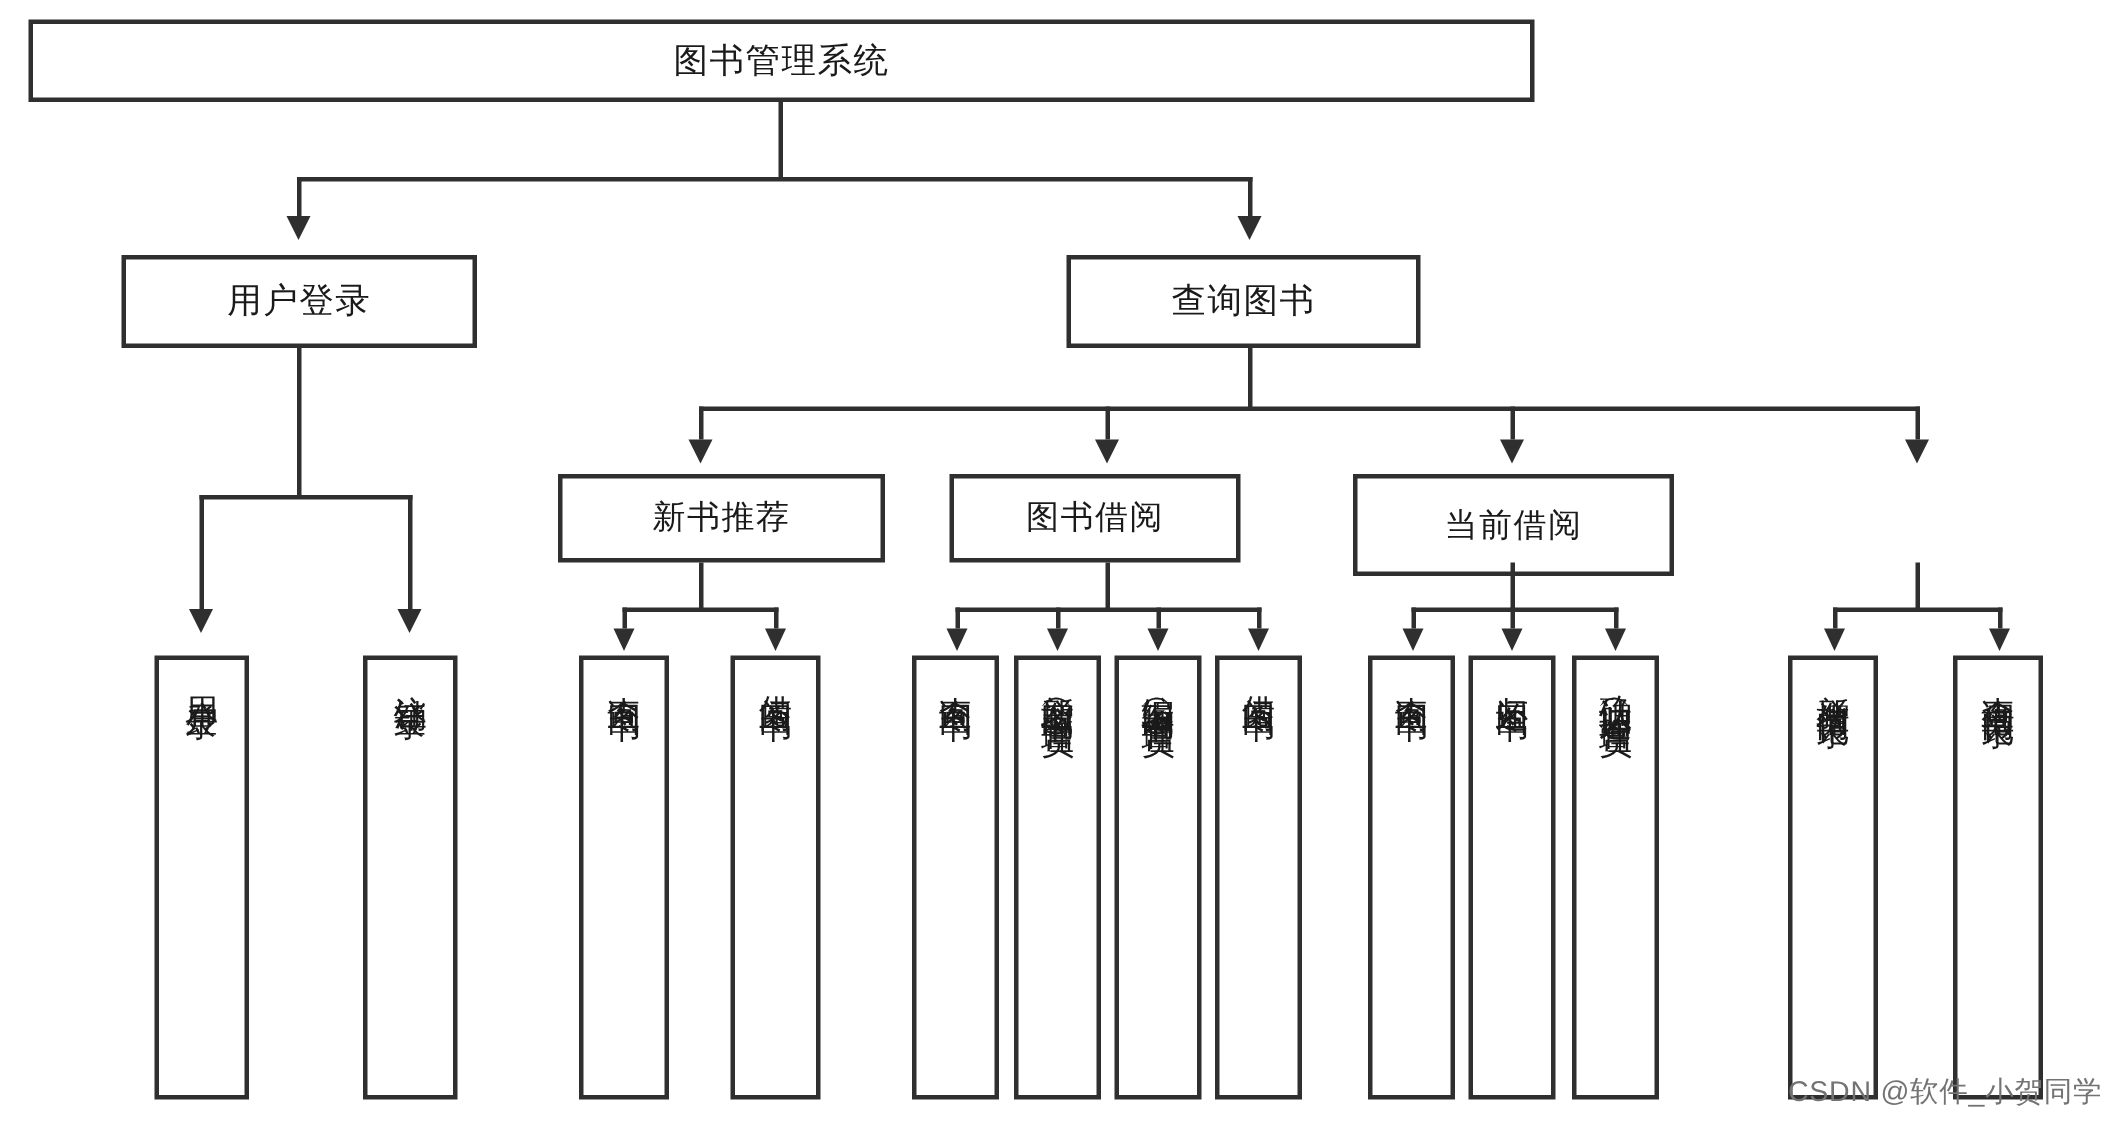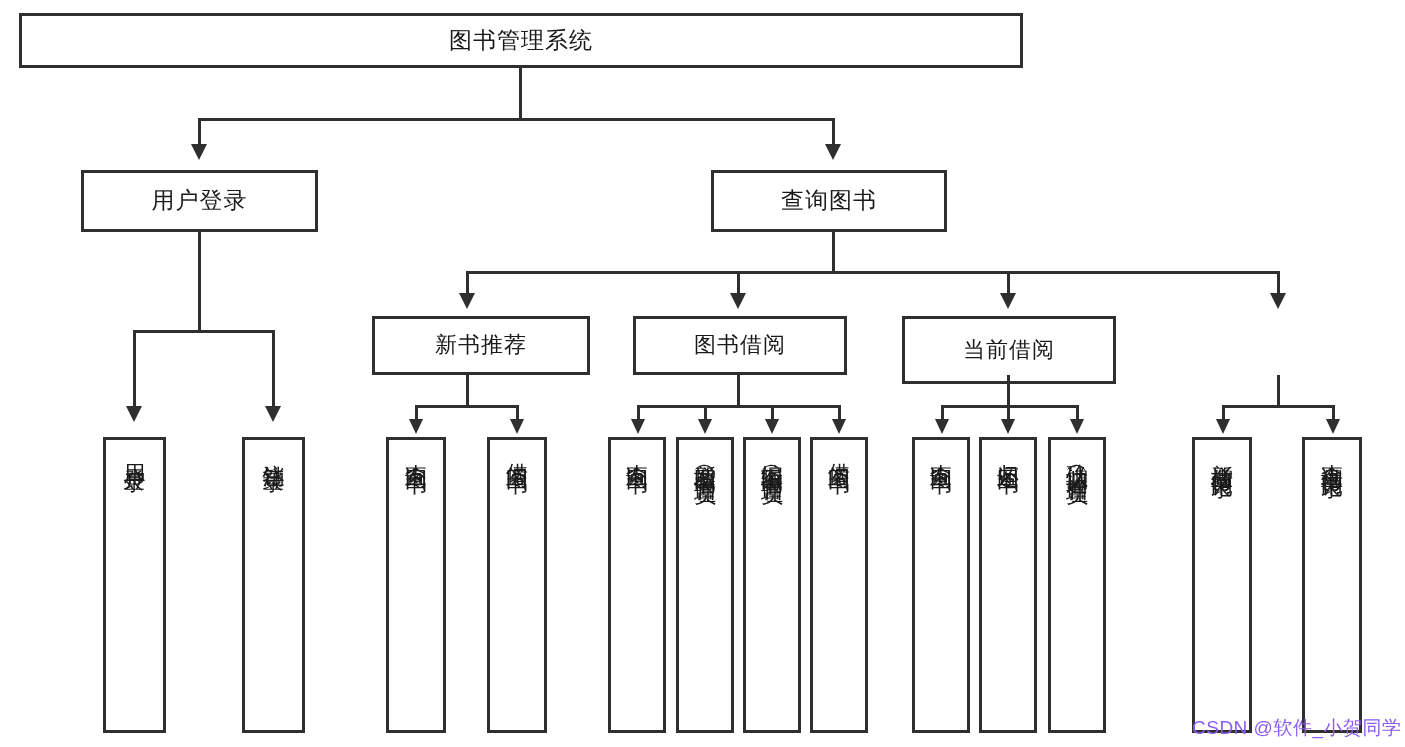--- a/index.html
+++ b/index.html
@@ -70,21 +70,21 @@
   .arrow.sm{
     border-left-width:7px;
     border-right-width:7px;
     border-top-width:15px;
   }
 
   
   .watermark{
     position:absolute;
     font-size:19px;
-    color:#8b5cf6;
+    color:#737373;
     white-space:nowrap;
     letter-spacing:0.5px;
     pointer-events:none;
   }
 </style>
 </head>
 <body>
 
 <div id="canvas">
 
@@ -121,21 +121,21 @@
   <div class="ln v" style="left:1007px;top:271px;height:22px;"></div>
   <div class="ln v" style="left:1277px;top:271px;height:22px;"></div>
   <div class="arrow" style="left:459px;top:293px;"></div>
   <div class="arrow" style="left:730px;top:293px;"></div>
   <div class="arrow" style="left:1000px;top:293px;"></div>
   <div class="arrow" style="left:1270px;top:293px;"></div>
 
   <div class="node tier2" style="left:360px;top:316px;width:218px;height:59px;margin-left:12px;">
     <span class="label">新书推荐</span>
   </div>
-  <div class="node tier2" style="left:633px;top:316px;width:214px;height:59px;">
+  <div class="node tier2" style="left:633px;top:316px;width:194px;height:59px;">
     <span class="label">图书借阅</span>
   </div>
   <div class="node tier2" style="left:902px;top:316px;width:214px;height:68px;">
     <span class="label">当前借阅</span>
   </div>
 
   <div class="ln v" style="left:466px;top:375px;height:32px;"></div>
   <div class="ln h" style="left:415px;top:405px;width:104px;"></div>
   <div class="ln v" style="left:415px;top:405px;height:14px;"></div>
   <div class="ln v" style="left:516px;top:405px;height:14px;"></div>

